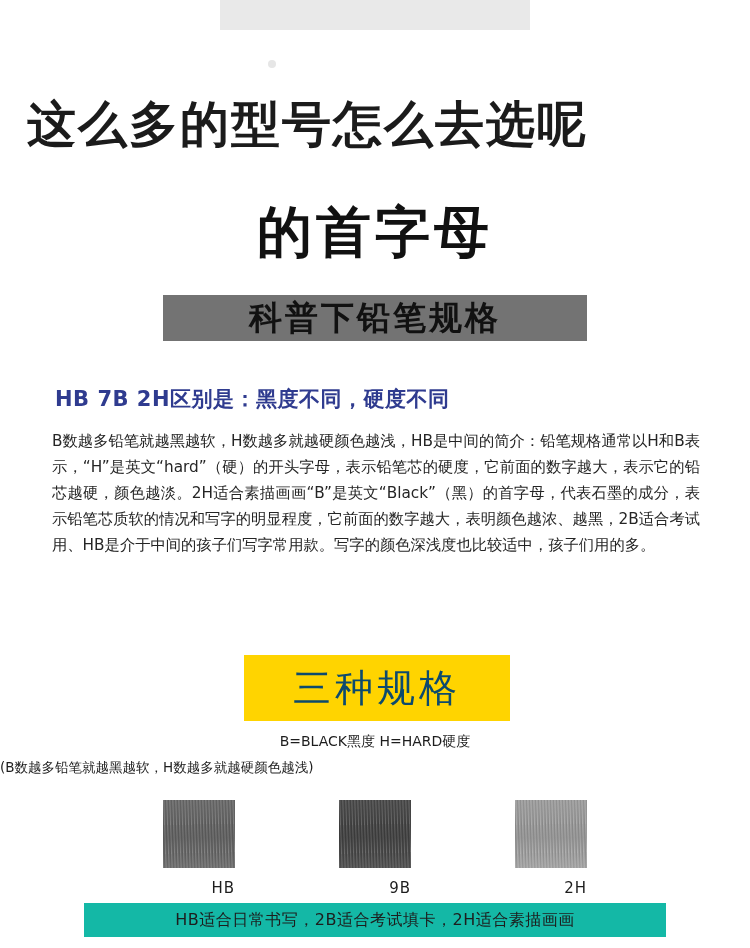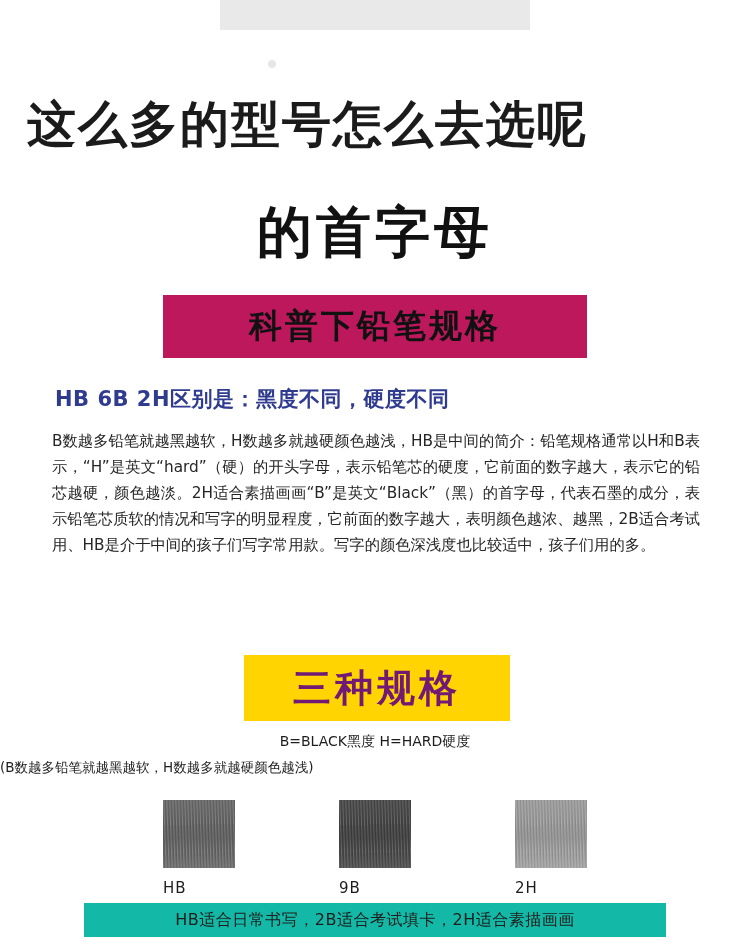--- a/index.html
+++ b/index.html
@@ -60,22 +60,22 @@
     letter-spacing: 4px;
     color: #111111;
     font-family: "DejaVu Sans", sans-serif;
   }
 
   .yellow-banner {
     position: absolute;
     left: 163px;
     top: 295px;
     width: 424px;
-    height: 63px;
-    background: #be185d;
+    height: 46px;
+    background: #737373;
     display: flex;
     align-items: center;
     justify-content: center;
   }
   .yellow-banner span {
     font-size: 33px;
     font-weight: bold;
     letter-spacing: 3px;
     color: #111111;
     font-family: "DejaVu Sans", sans-serif;
@@ -110,23 +110,23 @@
     top: 655px;
     width: 266px;
     height: 66px;
     background: #ffd400;
     display: flex;
     align-items: center;
     justify-content: center;
   }
   .yellow-banner2 span {
     font-size: 38px;
-    font-weight: bold;
+    font-weight: normal;
     letter-spacing: 4px;
-    color: #701a75;
+    color: #0c4a6e;
     font-family: "DejaVu Sans", sans-serif;
   }
 
   .legend-line {
     position: absolute;
     left: 0;
     top: 733px;
     width: 750px;
     text-align: center;
     font-size: 14px;
@@ -146,21 +146,21 @@
 
   .swatches {
     position: absolute;
     left: 0;
     top: 800px;
     width: 750px;
     display: flex;
     justify-content: center;
     gap: 104px;
   }
-  .swatch-col { width: 72px; text-align: left; }
+  .swatch-col { width: 72px; text-align: right; }
   .swatch {
     width: 72px;
     height: 68px;
     margin: 0 auto;
     position: relative;
     overflow: hidden;
   }
   .swatch::after {
     content: "";
     position: absolute;
@@ -210,21 +210,21 @@
   <div class="top-dot"></div>
 
   <div class="headline">这么多的型号怎么去选呢</div>
 
   <div class="subhead">的首字母</div>
 
   <div class="yellow-banner">
     <span>科普下铅笔规格</span>
   </div>
 
-  <div class="section-title">HB 6B 2H区别是：黑度不同，硬度不同</div>
+  <div class="section-title">HB 7B 2H区别是：黑度不同，硬度不同</div>
 
   <div class="body-copy">B数越多铅笔就越黑越软，H数越多就越硬颜色越浅，HB是中间的简介：铅笔规格通常以H和B表示，“H”是英文“hard”（硬）的开头字母，表示铅笔芯的硬度，它前面的数字越大，表示它的铅芯越硬，颜色越淡。2H适合素描画画“B”是英文“Black”（黑）的首字母，代表石墨的成分，表示铅笔芯质软的情况和写字的明显程度，它前面的数字越大，表明颜色越浓、越黑，2B适合考试用、HB是介于中间的孩子们写字常用款。写字的颜色深浅度也比较适中，孩子们用的多。</div>
 
   <div class="yellow-banner2">
     <span>三种规格</span>
   </div>
 
   <div class="legend-line">B=BLACK黑度  H=HARD硬度</div>
   <div class="legend-note">(B数越多铅笔就越黑越软，H数越多就越硬颜色越浅)</div>
 

